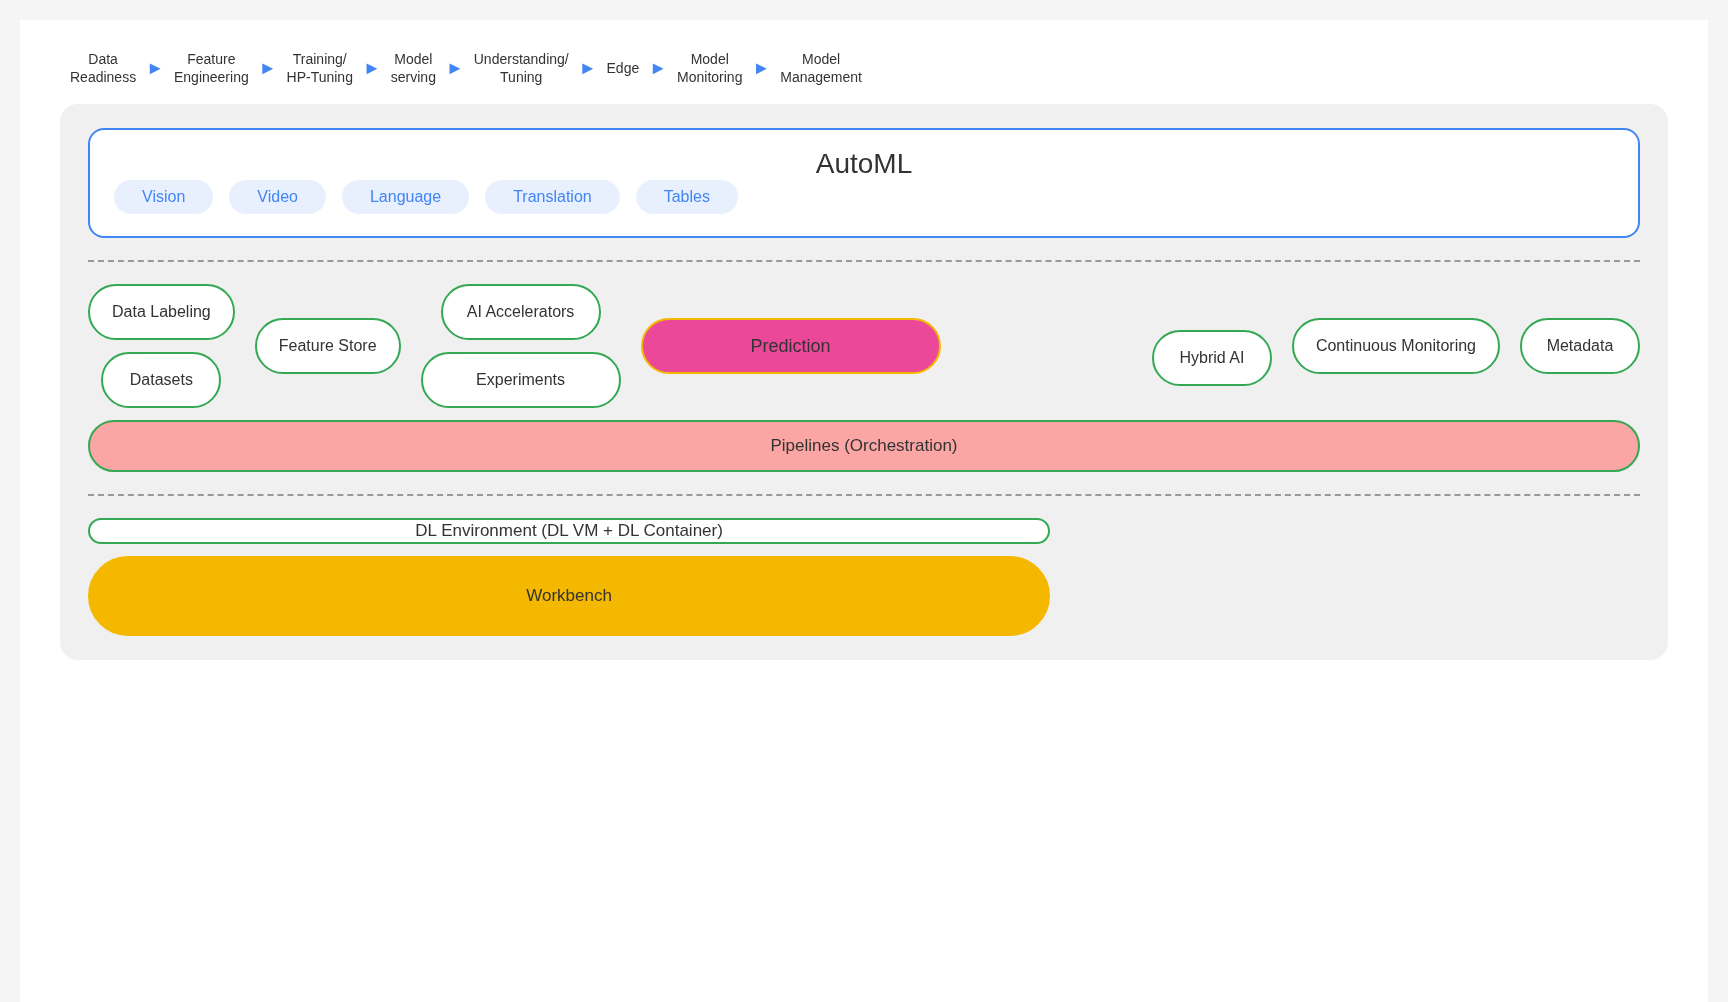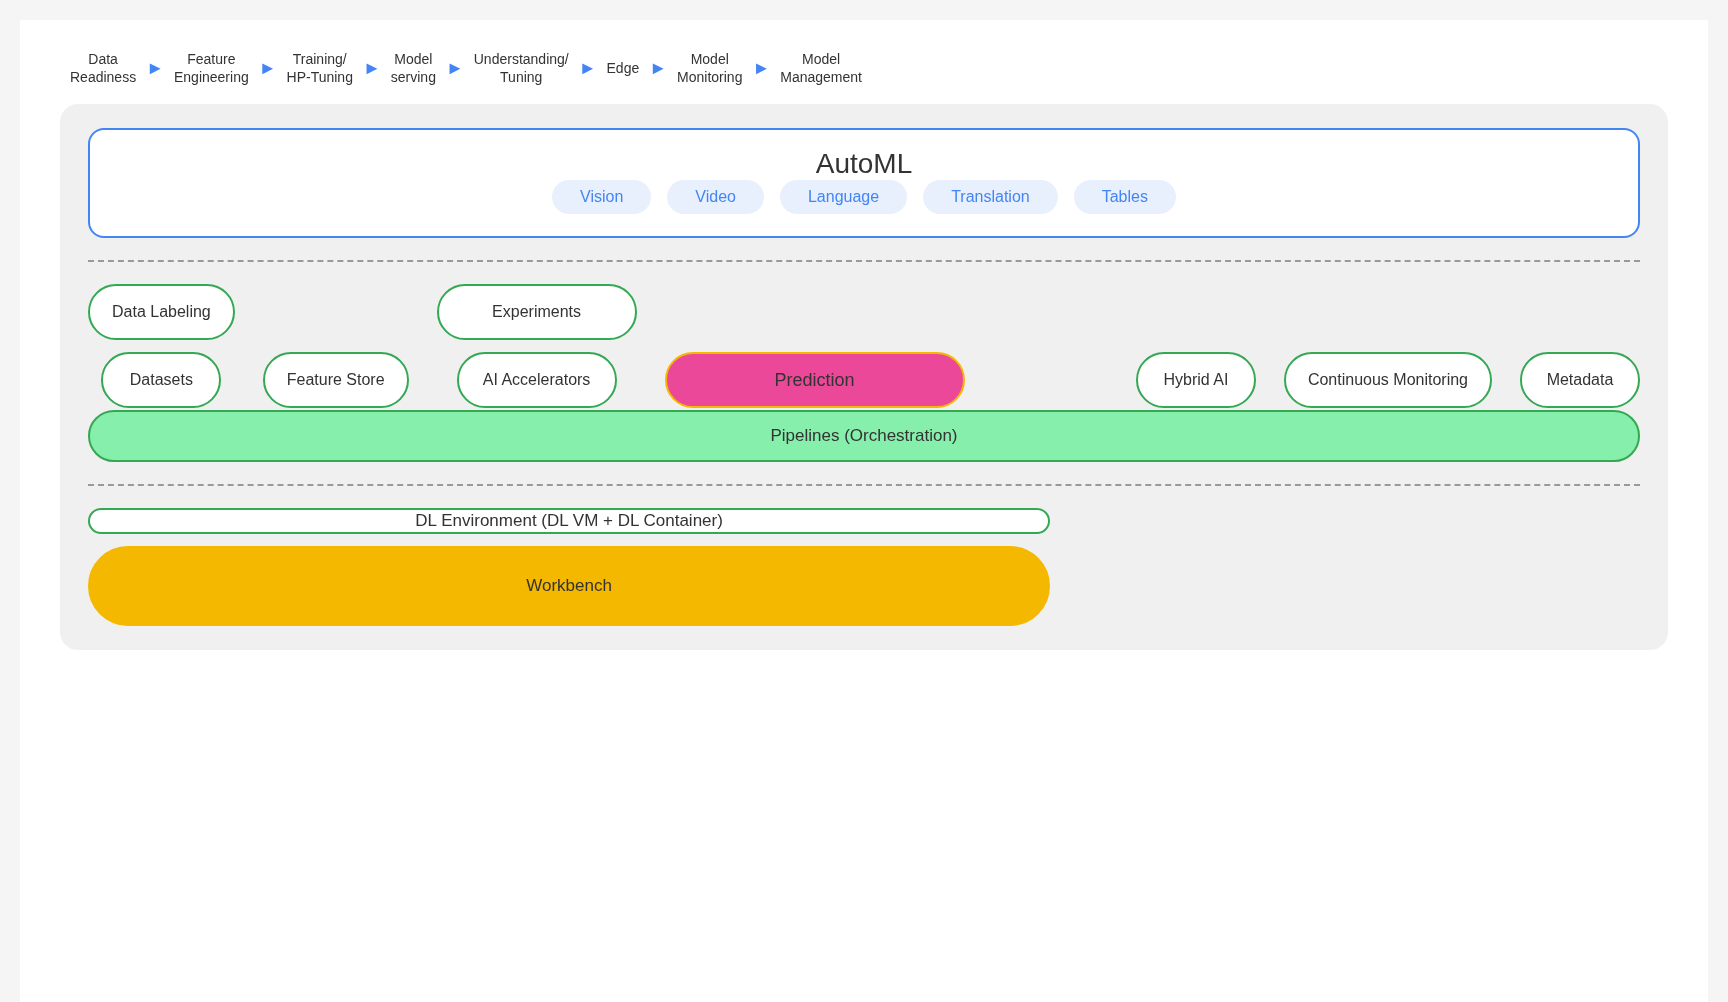--- a/index.html
+++ b/index.html
@@ -69,21 +69,20 @@
       position: relative;
     }
     .automl-title {
       text-align: center;
       font-size: 28px;
       color: #333;
       margin-bottom: 0;
     }
     .automl-chips {
       display: flex;
-      justify-content: center;
       gap: 16px;
       flex-wrap: wrap;
     }
     .automl-chip {
       background: #e8f0fe;
       color: #4285f4;
       border-radius: 50px;
       padding: 8px 28px;
       font-size: 16px;
     }
@@ -135,36 +134,36 @@
     
     .col {
       display: flex;
       flex-direction: column;
       align-items: center;
       gap: 12px;
     }
 
     .components-flex {
       display: flex;
-      align-items: flex-end;
-      gap: 28px;
+      align-items: center;
+      gap: 20px;
       width: 100%;
     }
 
     
     .pipelines-bar {
       border: 2.5px solid #34a853;
       border-radius: 50px;
-      background: #86efac;
+      background: #fca5a5;
       padding: 14px 0;
       text-align: center;
       font-size: 17px;
       color: #333;
       width: 100%;
-      margin-top: 2px;
+      margin-top: 12px;
     }
 
     
     .dl-section {
       margin-top: 4px;
       width: 100%;
     }
     .dl-bar {
       border: 2.5px solid #34a853;
       border-radius: 50px;
@@ -259,23 +258,23 @@
 Labeling</div>
           <div class="pill" style="min-width:120px;">Datasets</div>
         </div>
 
         <div class="col" style="min-width:130px;">
           <div class="pill multiline" style="min-width:120px;">Feature
 Store</div>
         </div>
 
         <div class="col" style="min-width:160px;">
-          <div class="pill wide" style="min-width:200px;">Experiments</div>
           <div class="pill multiline" style="min-width:160px;">AI
 Accelerators</div>
+          <div class="pill wide" style="min-width:200px;">Experiments</div>
         </div>
 
         <div class="col" style="min-width:240px;">
           <div class="pill gold wide" style="min-width:300px; font-size:18px;">Prediction</div>
         </div>
 
         <div class="spacer"></div>
 
         <div class="col" style="min-width:120px;margin-top:24px;">
           <div class="pill" style="min-width:120px;">Hybrid AI</div>

